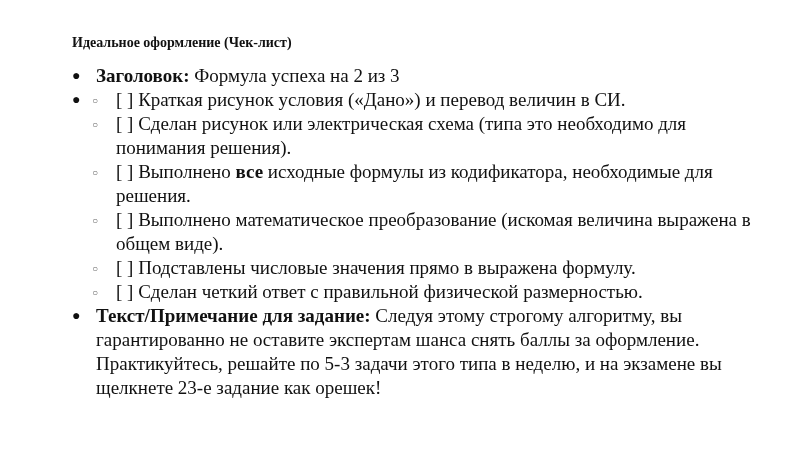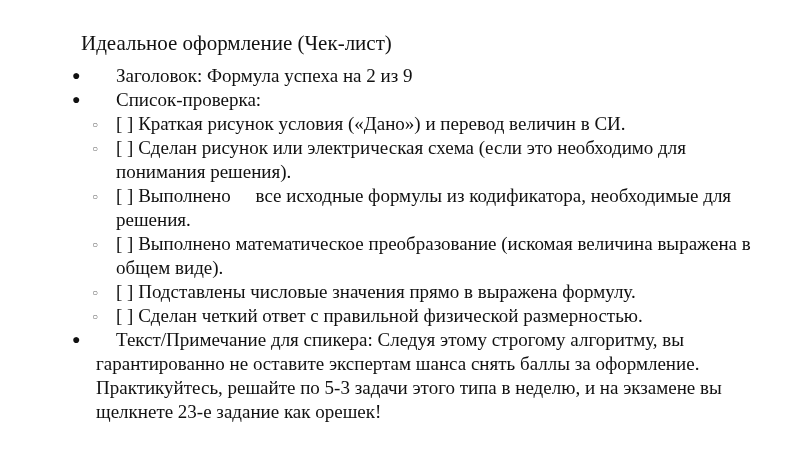--- a/index.html
+++ b/index.html
@@ -2,49 +2,48 @@
 <html><head>
   <meta charset="utf-8">
   <style>
     html, body { margin: 0; padding: 0; }
     body {
       width: 800px; height: 450px; background: #ffffff; overflow: hidden;
       font-family: "Liberation Serif", "DejaVu Serif", serif; color: #111111;
       position: relative;
     }
     .slide { position: absolute; left: 72px; top: 30px; width: 680px; }
-    .title { font-weight: normal; font-size: 21px; line-height: 26px; margin: 0 0 8px 9px; }
+    .title { font-weight: bold; font-size: 14px; line-height: 26px; margin: 0 0 8px 0; }
     ul.l1 { list-style: none; margin: 0; padding: 0; }
     ul.l1 > li { position: relative; padding-left: 24px; font-size: 19px; line-height: 24px; }
     ul.l1 > li .b1 { position: absolute; left: 0; top: 0; width: 16px; text-align: left; font-size: 14px; }
     ul.l2 { list-style: none; margin: 0; padding: 0; }
     ul.l2 > li { position: relative; padding-left: 24px; font-size: 19px; line-height: 24px; margin-left: 20px; }
     ul.l2 > li .b2 { position: absolute; left: 0; top: 1px; font-size: 10px; color: #666; }
-    .bold { font-weight: normal; margin-left: 20px; }
+    .bold { font-weight: bold; }
   </style>
 </head>
 <body>
 
 <div class="slide">
   <div class="title">Идеальное оформление (Чек-лист)</div>
   <ul class="l1">
     <li>
       <span class="b1">●</span>
-      <span class="bold">Заголовок:</span><span> Формула успеха на 2 из 9</span>
+      <span class="bold">Заголовок:</span><span> Формула успеха на 2 из 3</span>
     </li>
     <li>
       <span class="b1">●</span>
-      <span class="bold">Список-проверка:</span>
       <ul class="l2" style="margin-left:-24px;">
         <li><span class="b2">○</span><span>[ ]</span><span> Краткая рисунок условия («Дано») и перевод величин в СИ.</span></li>
-        <li><span class="b2">○</span><span>[ ]</span><span> Сделан рисунок или электрическая схема (если это необходимо для понимания решения).</span></li>
+        <li><span class="b2">○</span><span>[ ]</span><span> Сделан рисунок или электрическая схема (типа это необходимо для понимания решения).</span></li>
         <li><span class="b2">○</span><span>[ ]</span><span> Выполнено </span><span class="bold">все</span><span> исходные формулы из кодификатора, необходимые для решения.</span></li>
         <li><span class="b2">○</span><span>[ ]</span><span> Выполнено математическое преобразование (искомая величина выражена в общем виде).</span></li>
         <li><span class="b2">○</span><span>[ ]</span><span> Подставлены числовые значения прямо в выражена формулу.</span></li>
         <li><span class="b2">○</span><span>[ ]</span><span> Сделан четкий ответ с правильной физической размерностью.</span></li>
       </ul>
     </li>
     <li>
       <span class="b1">●</span>
-      <span class="bold">Текст/Примечание для спикера:</span><span> Следуя этому строгому алгоритму, вы гарантированно не оставите экспертам шанса снять баллы за оформление. Практикуйтесь, решайте по 5-3 задачи этого типа в неделю, и на экзамене вы щелкнете 23-е задание как орешек!</span>
+      <span class="bold">Текст/Примечание для задание:</span><span> Следуя этому строгому алгоритму, вы гарантированно не оставите экспертам шанса снять баллы за оформление. Практикуйтесь, решайте по 5-3 задачи этого типа в неделю, и на экзамене вы щелкнете 23-е задание как орешек!</span>
     </li>
   </ul>
 </div>
 
 </body></html>

